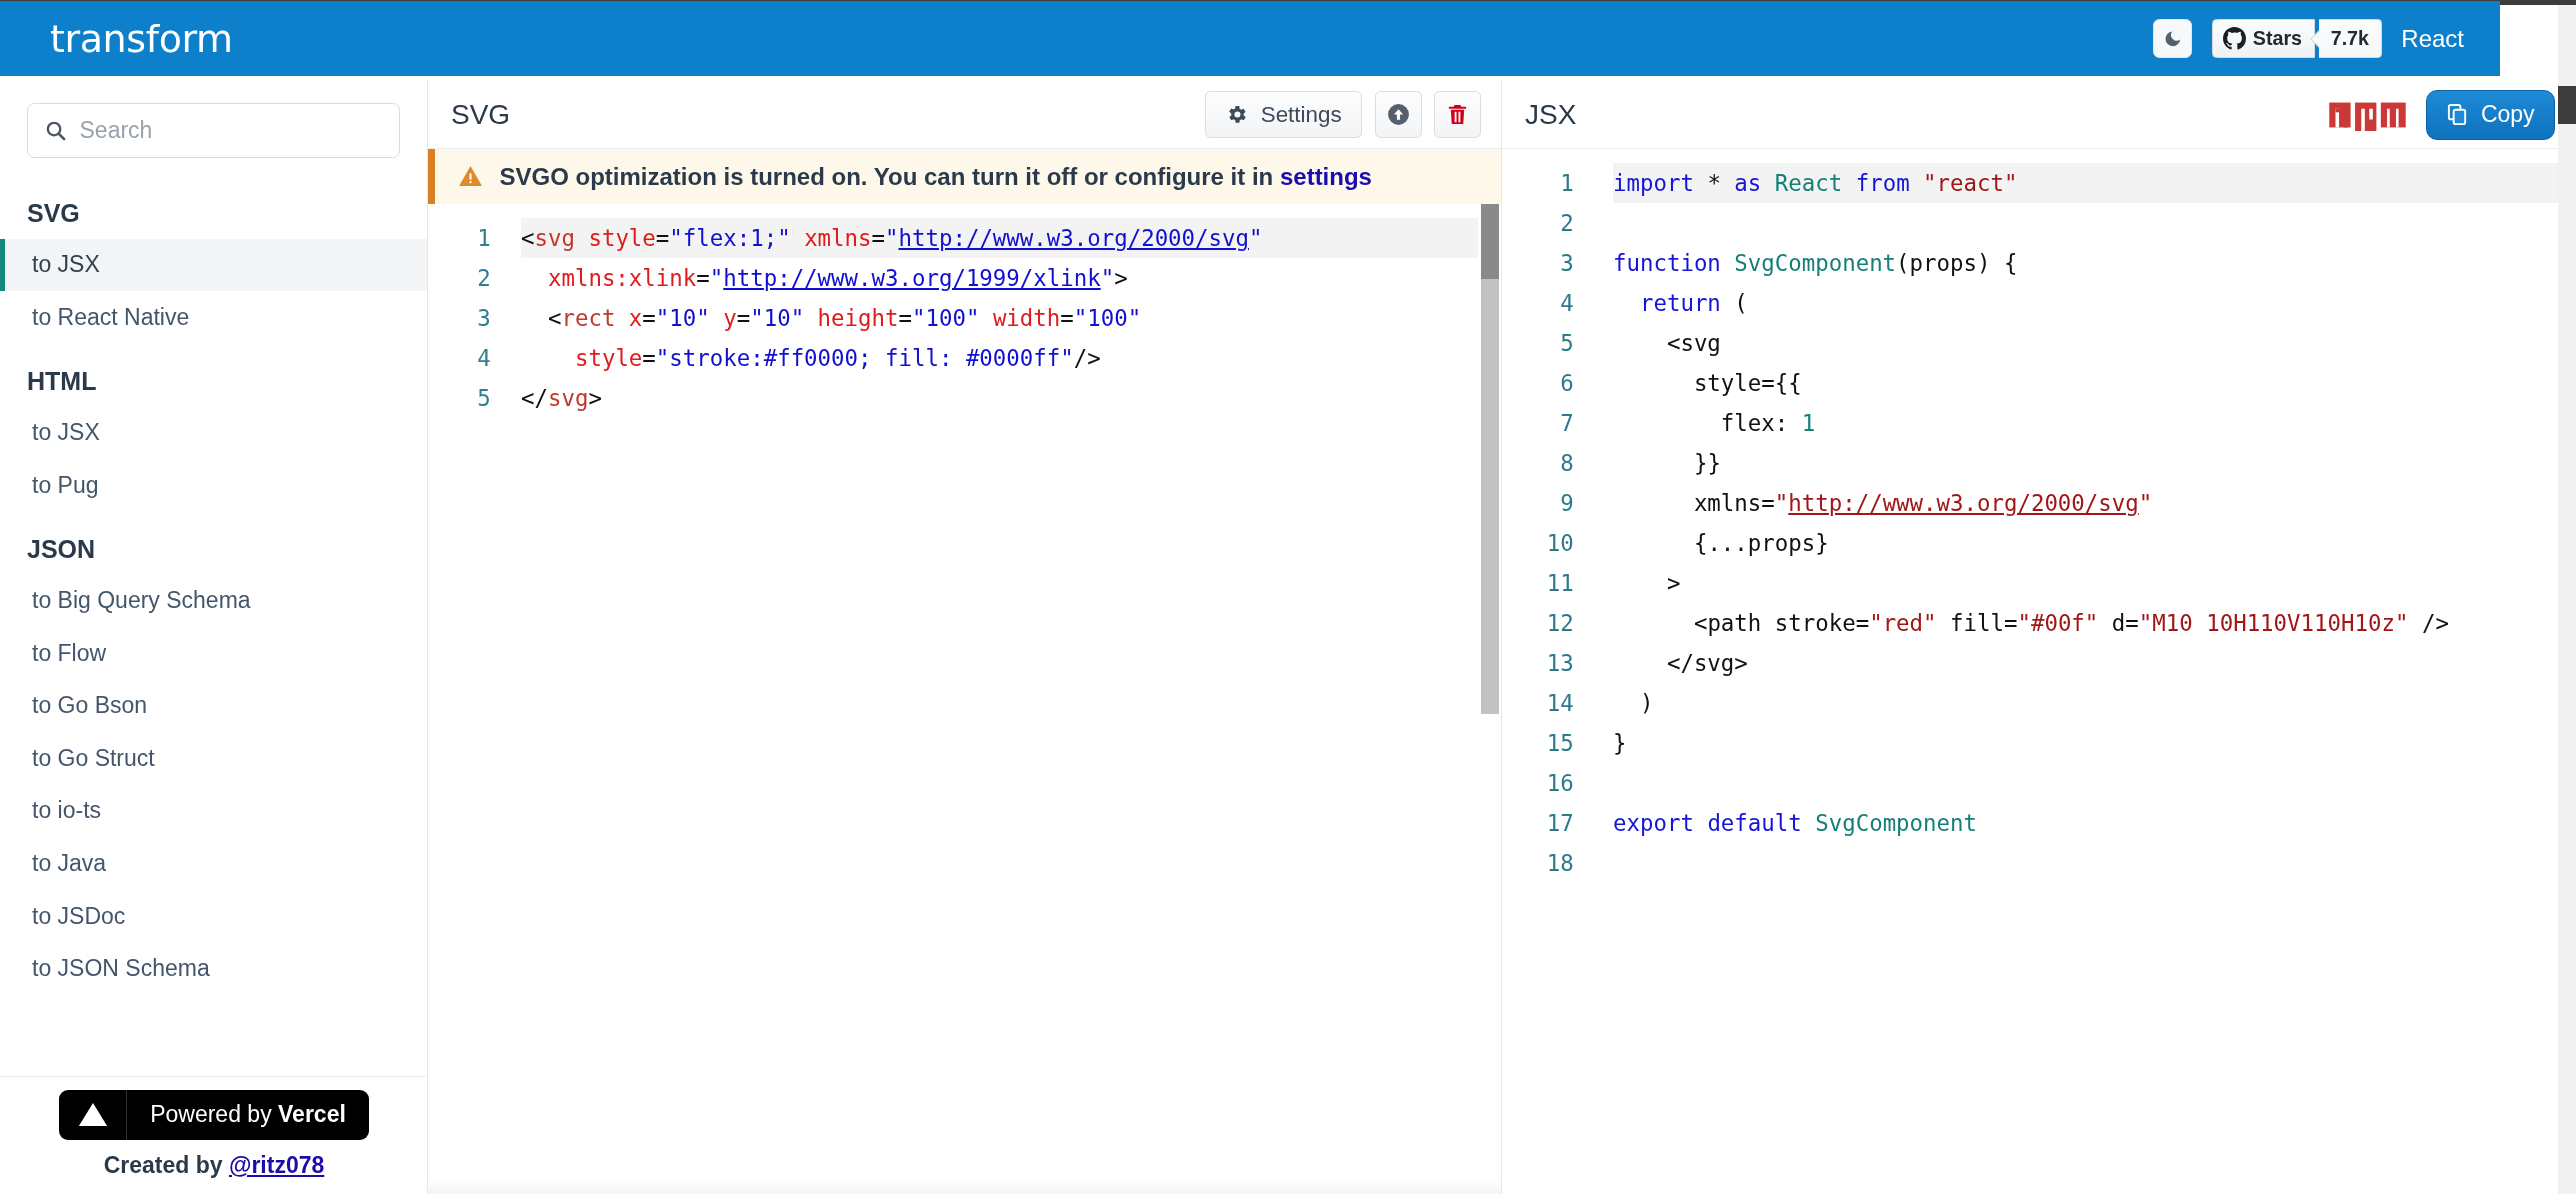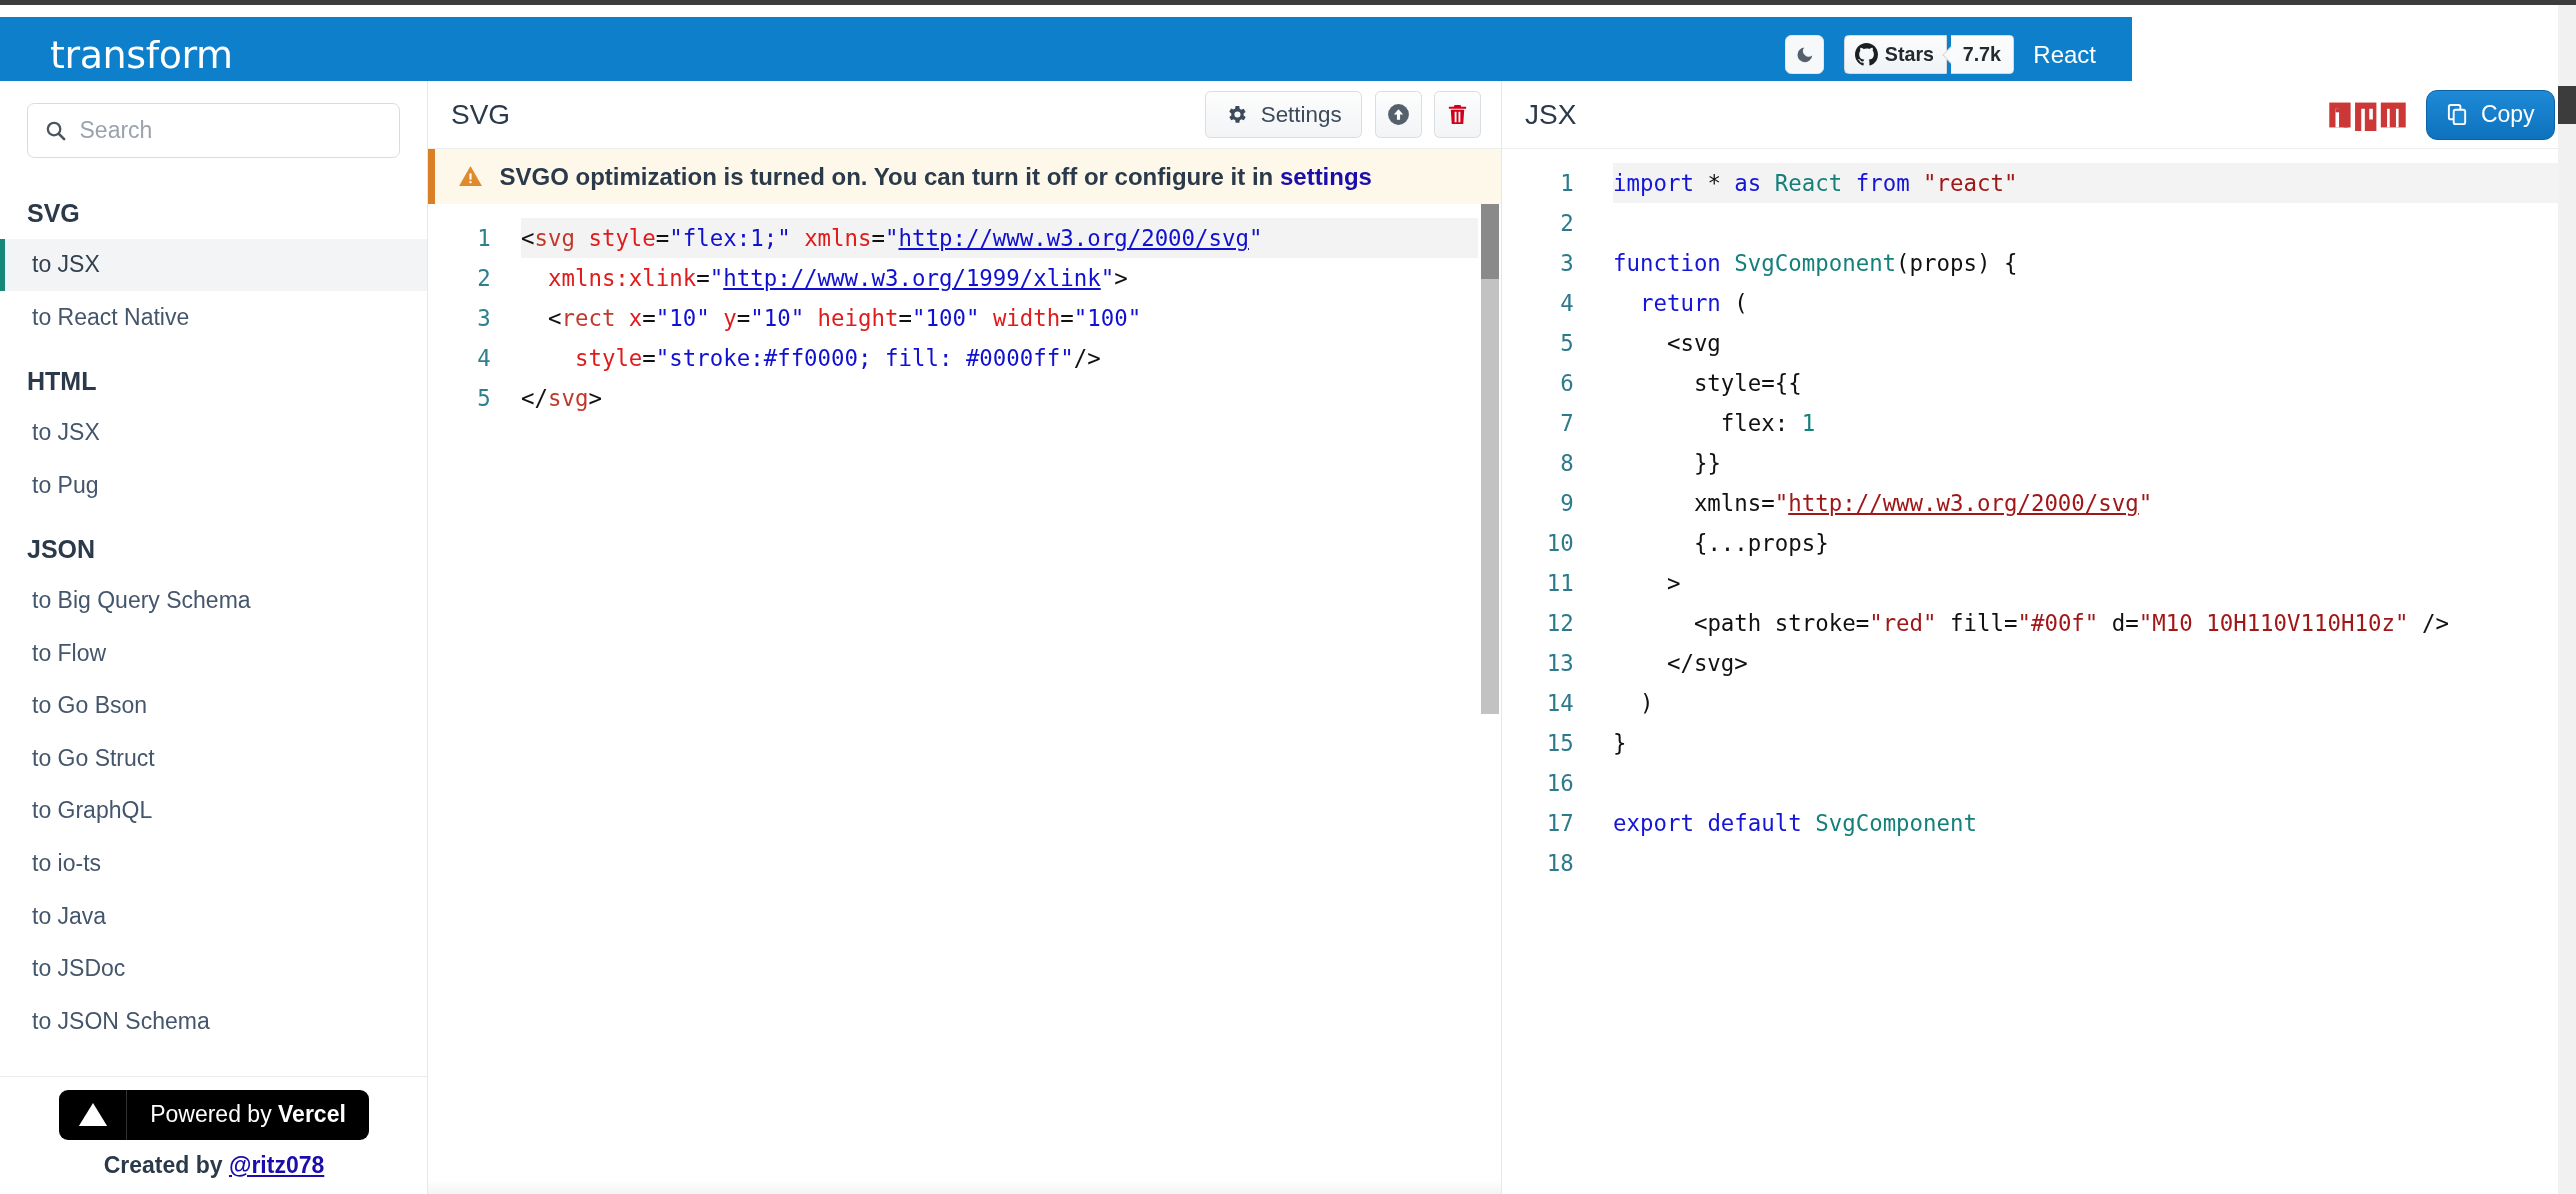--- a/index.html
+++ b/index.html
@@ -11,21 +11,21 @@
   body { position: relative; }
 
   
   .chrome-strip {
     position: absolute; top: 0; left: 0; width: 2576px; height: 5.4px;
     background: #3c3c3c;
   }
 
   
   .header {
-    position: absolute; top: 17px; left: 0; width: 2132px; height: 75px;
+    position: absolute; top: 1px; left: 0; width: 2500px; height: 75px;
     background: #0e80cb;
     display: flex; align-items: center; justify-content: space-between;
     padding: 0 36px 0 50px;
   }
   .brand {
     color: #fff; font-size: 38px; font-weight: 400; letter-spacing: -0.4px;
     font-family: "DejaVu Sans", sans-serif;
   }
   .header-right { display: flex; align-items: center; gap: 19.7px; }
 
@@ -278,21 +278,20 @@
 
       <div class="nav-group-title">HTML</div>
       <div class="nav-item">to JSX</div>
       <div class="nav-item">to Pug</div>
 
       <div class="nav-group-title">JSON</div>
       <div class="nav-item">to Big Query Schema</div>
       <div class="nav-item">to Flow</div>
       <div class="nav-item">to Go Bson</div>
       <div class="nav-item">to Go Struct</div>
-      <div class="nav-item">to GraphQL</div>
       <div class="nav-item">to io-ts</div>
       <div class="nav-item">to Java</div>
       <div class="nav-item">to JSDoc</div>
       <div class="nav-item">to JSON Schema</div>
     </div>
 
     <div class="sidebar-footer">
       <div class="vercel-badge">
         <div class="vercel-tri">
           <svg width="30" height="27" viewBox="0 0 34 30">

